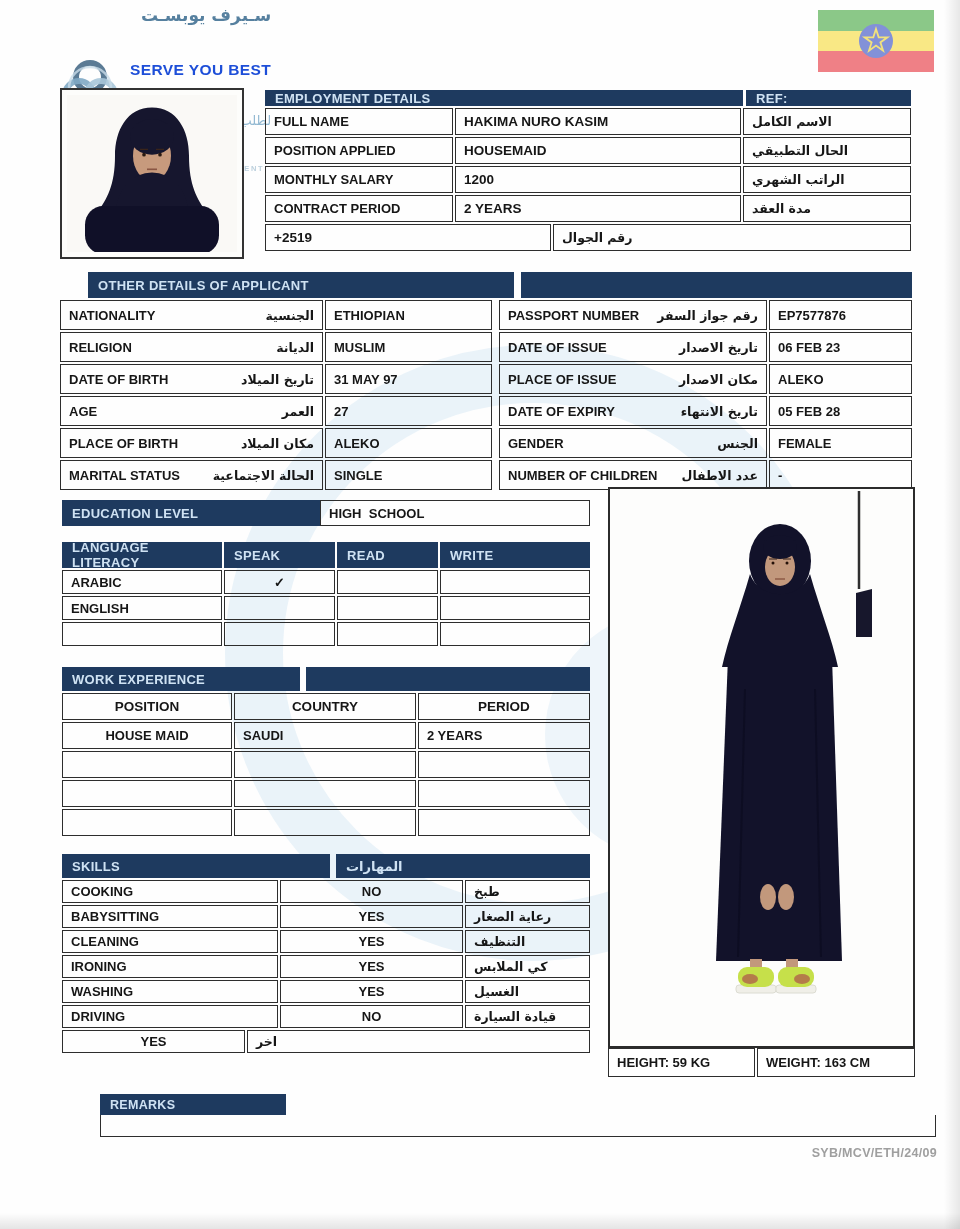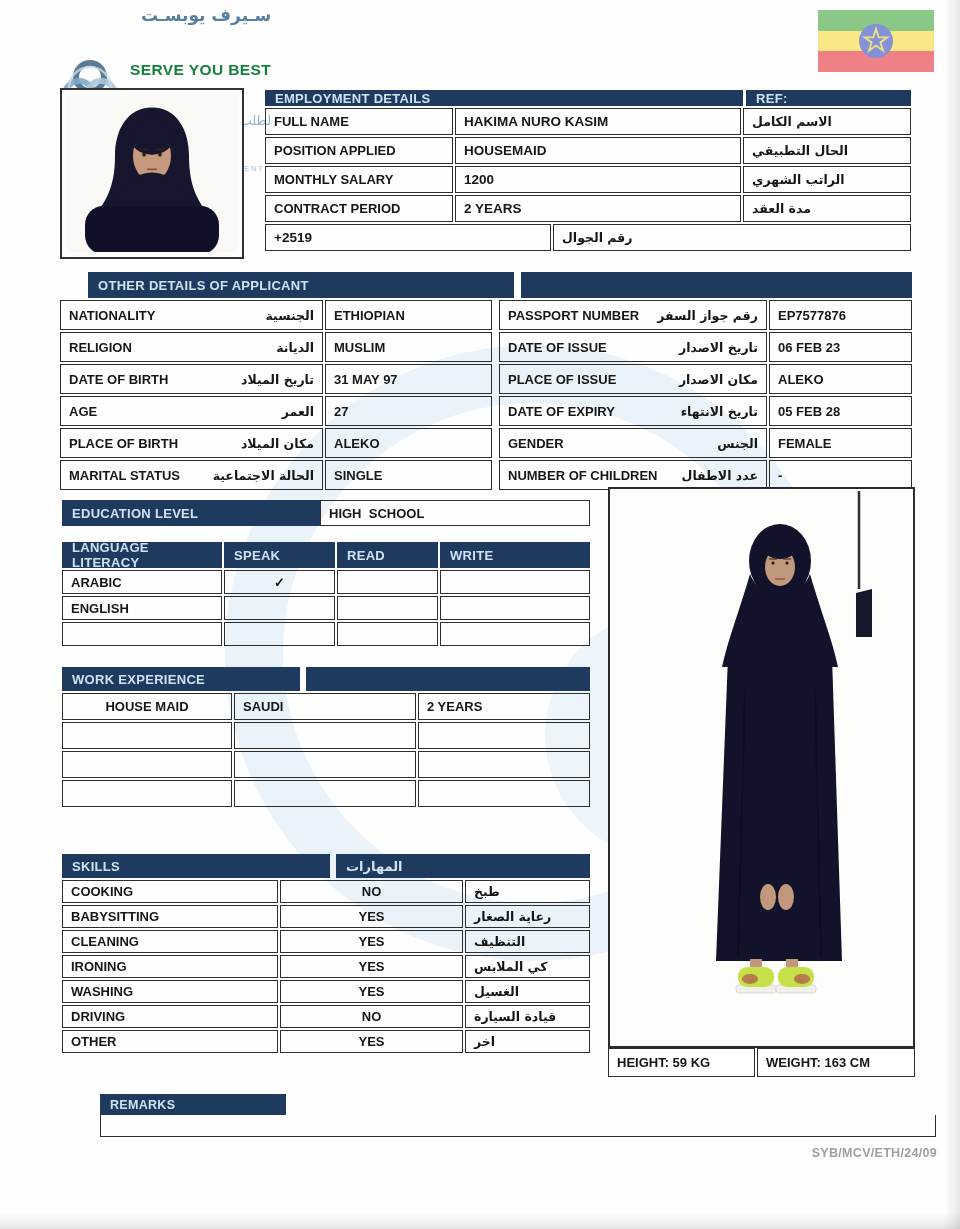--- a/index.html
+++ b/index.html
@@ -15,21 +15,21 @@
   .wm-ring { position:absolute; left:225px; top:345px; width:500px; height:500px;
     border:58px solid rgba(176,212,236,0.26); border-radius:50%; z-index:0; }
   .wm-blob { position:absolute; left:545px; top:610px; width:250px; height:250px;
     background:rgba(176,212,236,0.20); border-radius:50%; z-index:0; }
   .layer { position:absolute; inset:0; z-index:1; }
 
   
   .logo-wrap { left:58px; top:6px; display:flex; align-items:center; gap:8px; }
   .logo-text { display:flex; flex-direction:column; line-height:1.12;gap:36px; }
   .logo-ar-name { color:#56809f; font-weight:700; font-size:17px; }
-  .logo-name { color:#15803d; font-weight:700; font-size:15.5px; letter-spacing:.4px; }
+  .logo-name { color:#1d4ed8; font-weight:700; font-size:15.5px; letter-spacing:.4px; }
   .logo-ar-tag { color:#93b9d2; font-weight:400; font-size:13px; }
   .logo-tag { color:#bcd0dd; font-weight:700; font-size:7.5px; letter-spacing:1.6px; }
   .flag { left:818px; top:10px; }
 
   
   .band { background:#1e3a5f; color:#cfe2f3; font-weight:700; font-size:13px;
     display:flex; align-items:center; padding:0 10px; letter-spacing:.3px; box-sizing:border-box; }
   .cell { border:1.5px solid #2d2d2d; font-weight:700; font-size:13px; color:#161616;
     display:flex; align-items:center; padding:0 8px; box-sizing:border-box; background:transparent; }
 
@@ -315,20 +315,25 @@
         <div class="cell lc4"></div>
       </div>
     </div>
 
     <div class="abs work">
       <div class="work-band">
         <div class="band seg1">WORK EXPERIENCE</div>
         <div class="gap"></div>
         <div class="band seg2"></div>
       </div>
+      <div class="work-headrow">
+        <div class="cell wc1">POSITION</div>
+        <div class="cell wc2">COUNTRY</div>
+        <div class="cell wc3">PERIOD</div>
+      </div>
       <div class="work-row">
         <div class="cell wc1">HOUSE MAID</div>
         <div class="cell wc2">SAUDI</div>
         <div class="cell wc3">2 YEARS</div>
       </div>
       <div class="work-row">
         <div class="cell wc1"></div>
         <div class="cell wc2"></div>
         <div class="cell wc3"></div>
       </div>
@@ -374,21 +379,20 @@
         <div class="cell sk1">WASHING</div>
         <div class="cell sk2">YES</div>
         <div class="cell sk3 arabic" dir="rtl">الغسيل</div>
       </div>
       <div class="skill-row">
         <div class="cell sk1">DRIVING</div>
         <div class="cell sk2">NO</div>
         <div class="cell sk3 arabic" dir="rtl">قيادة السيارة</div>
       </div>
       <div class="skill-row">
-        <div class="cell sk1">OTHER</div>
         <div class="cell sk2">YES</div>
         <div class="cell sk3 arabic" dir="rtl">اخر</div>
       </div>
     </div>
 
     <div class="abs photo-box">
       <svg width="100%" height="100%" viewBox="0 0 303 557" preserveAspectRatio="none">
         <rect x="0" y="0" width="303" height="557" fill="#fdfdfc"></rect>
         <line x1="249" y1="2" x2="249" y2="100" stroke="#2f2f2f" stroke-width="2.5"></line>
         <polygon points="246,104 262,100 262,148 246,148" fill="#17172c"></polygon>

